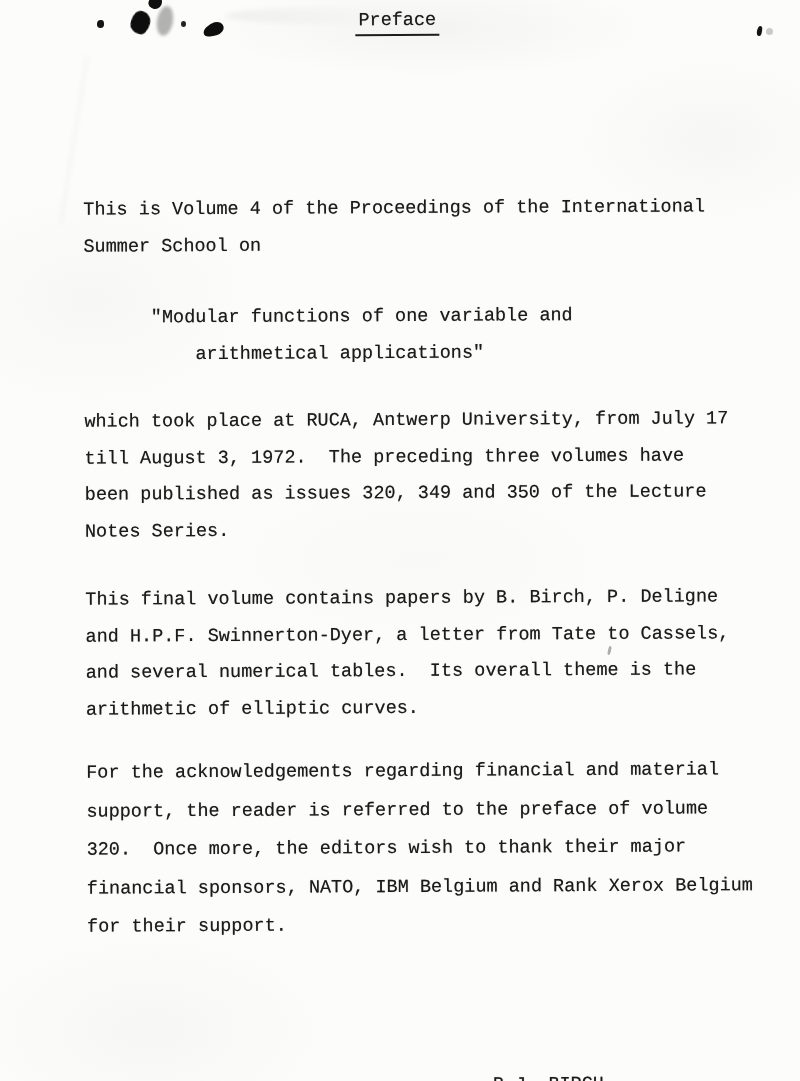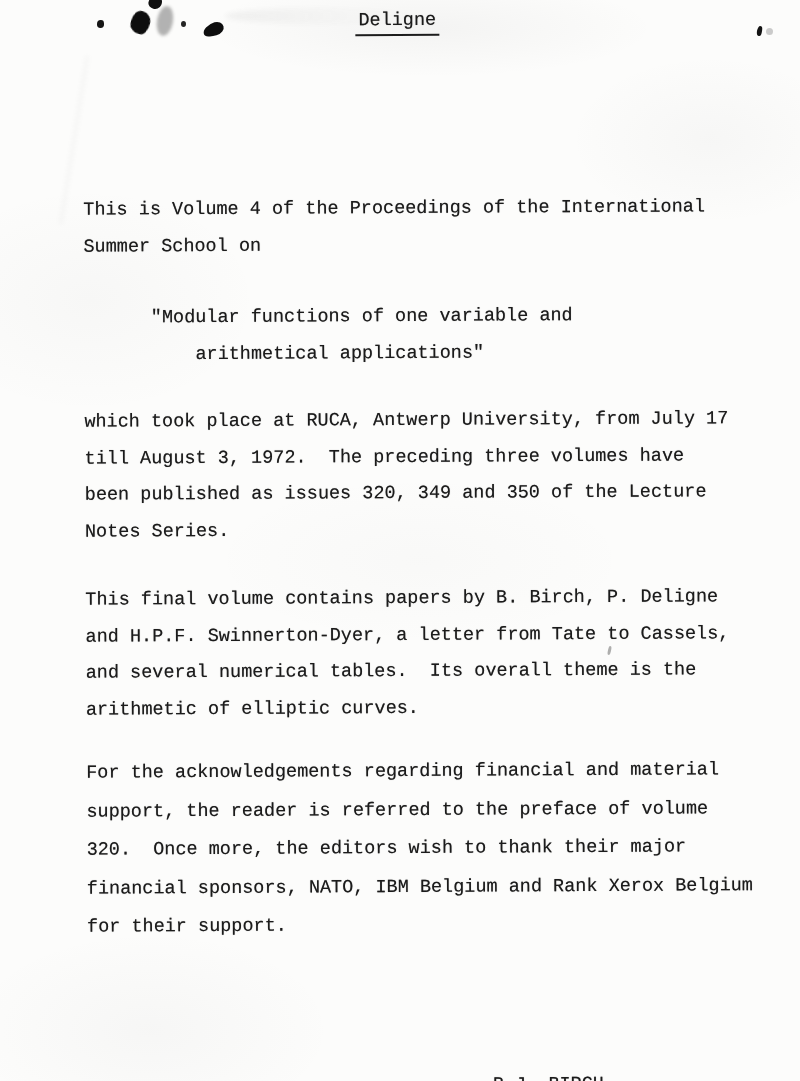--- a/index.html
+++ b/index.html
@@ -79,21 +79,21 @@
   <div class="blot blot-top"></div>
   <div class="blot streak-top"></div>
   <div class="blot streak-left"></div>
   <div class="blot mark-right-dark"></div>
   <div class="blot mark-right-light"></div>
   <div class="blot mark-stray-apostrophe"></div>
 
   <div class="content">
 
     <div class="title-row">
-      <span class="title-underline">Deligne</span>
+      <span class="title-underline">Preface</span>
     </div>
 
     <div class="para para-intro">This is Volume 4 of the Proceedings of the International
 Summer School on</div>
 
     <div class="para para-quote">"Modular functions of one variable and
     arithmetical applications"</div>
 
     <div class="para para-venue">which took place at RUCA, Antwerp University, from July 17
 till August 3, 1972.  The preceding three volumes have

